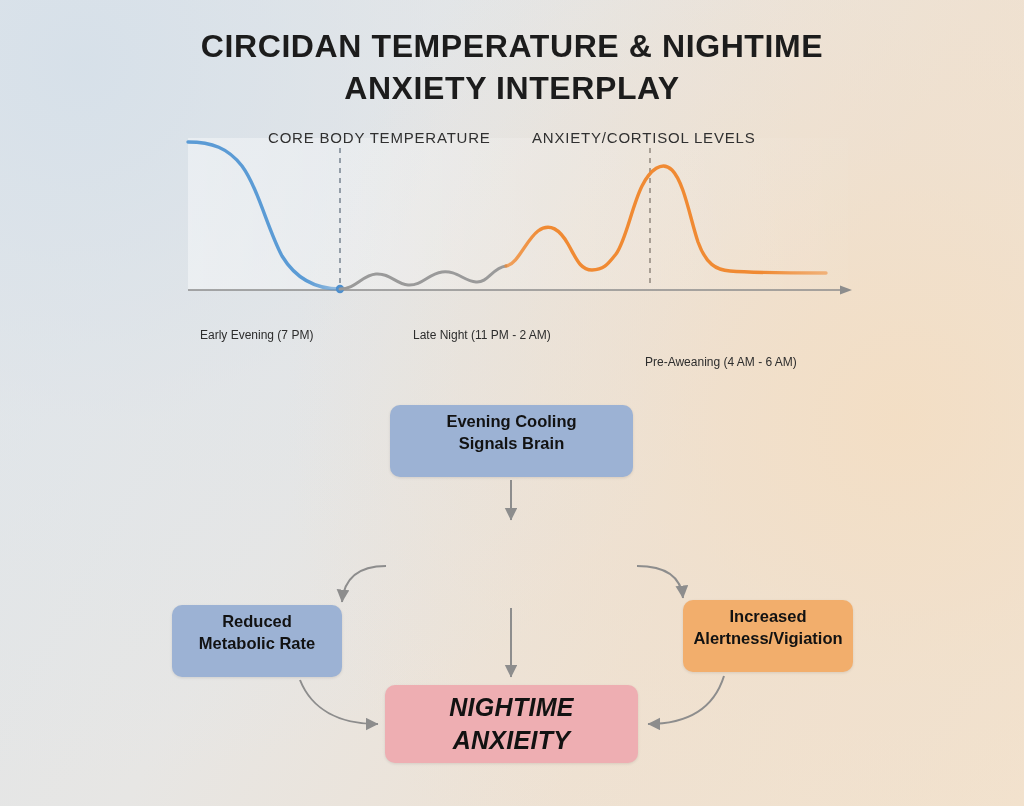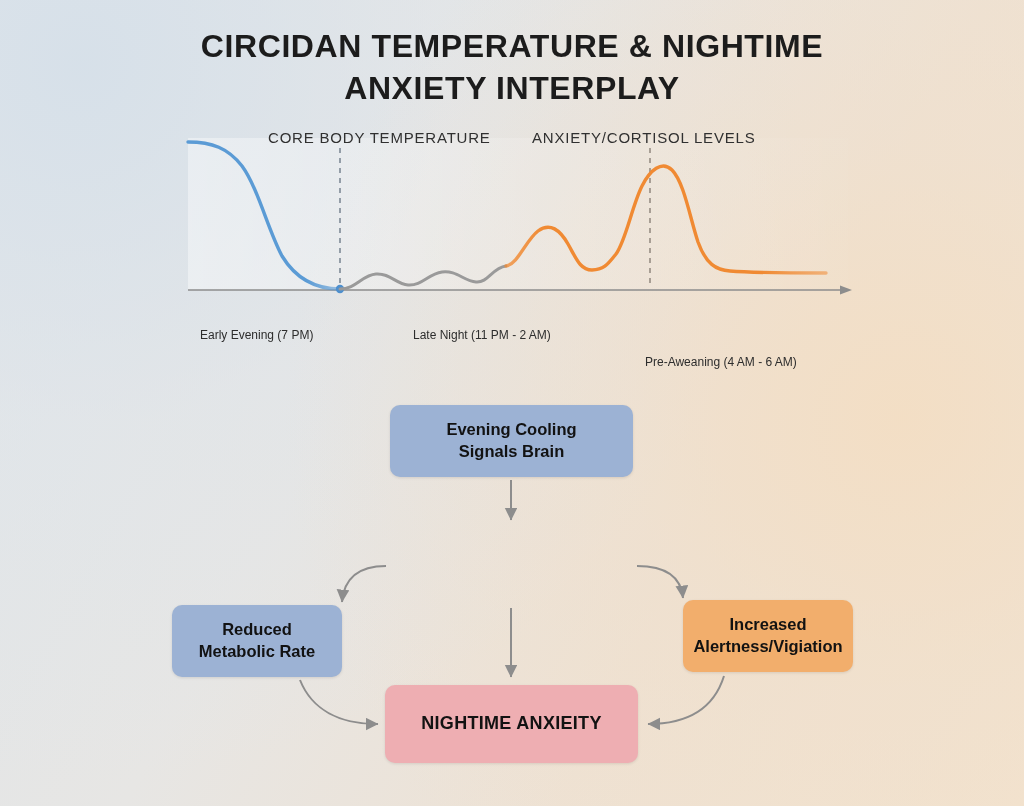--- a/index.html
+++ b/index.html
@@ -71,31 +71,31 @@
     position: absolute;
     left: 0;
     top: 380px;
     width: 1024px;
     height: 400px;
   }
   .node {
     position: absolute;
     border-radius: 10px;
     display: flex;
-    align-items: center;
+    align-items: flex-start;
     justify-content: center;
     text-align: center;
     color: #121212;
     font-size: 16.5px;
     line-height: 1.32;
     box-sizing: border-box;
     padding: 6px 10px;
     box-shadow: 0 1px 3px rgba(0,0,0,0.10);
   }
-  .node.bold-node { font-weight: bold; font-size: 18px; letter-spacing: 0.3px; }
+  .node.bold-node { font-weight: bold; font-size: 25px; letter-spacing: 0.3px; font-style: italic; }
   .node .nd-text { font-weight: 600; }
 
   .n-evening {
     left: 390px; top: 25px; width: 243px; height: 72px;
     background: #9cb2d4;
   }
   .n-thermo {
     left: 390px; top: 148px; width: 243px; height: 76px;
     background: #b0a6cd;
   }

